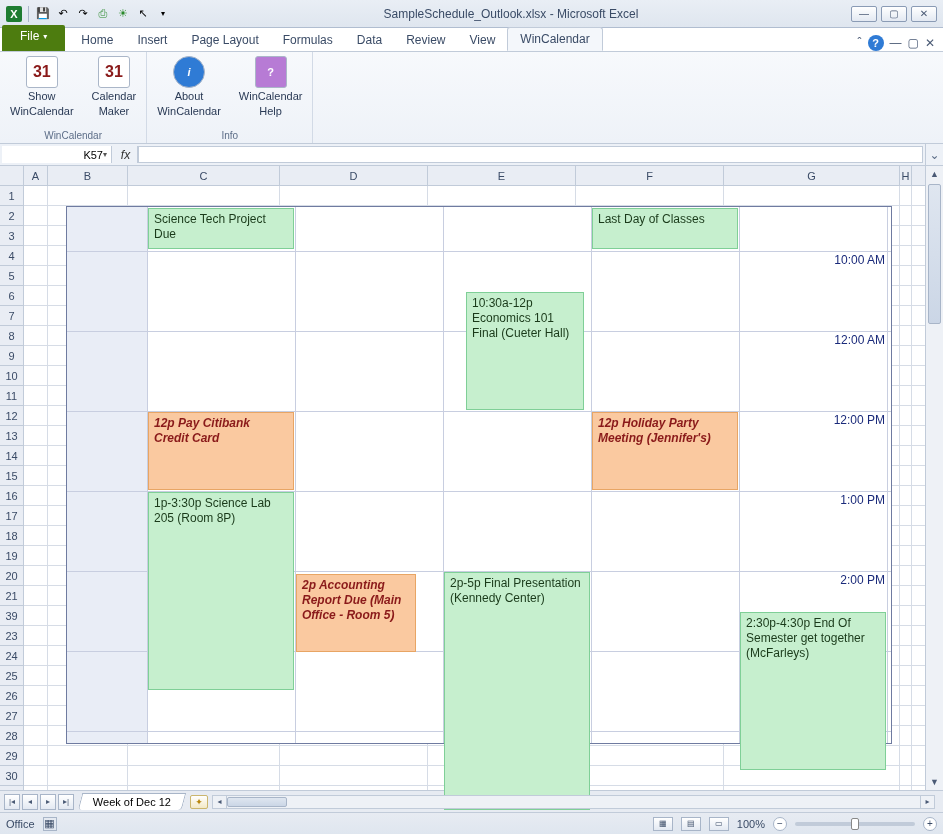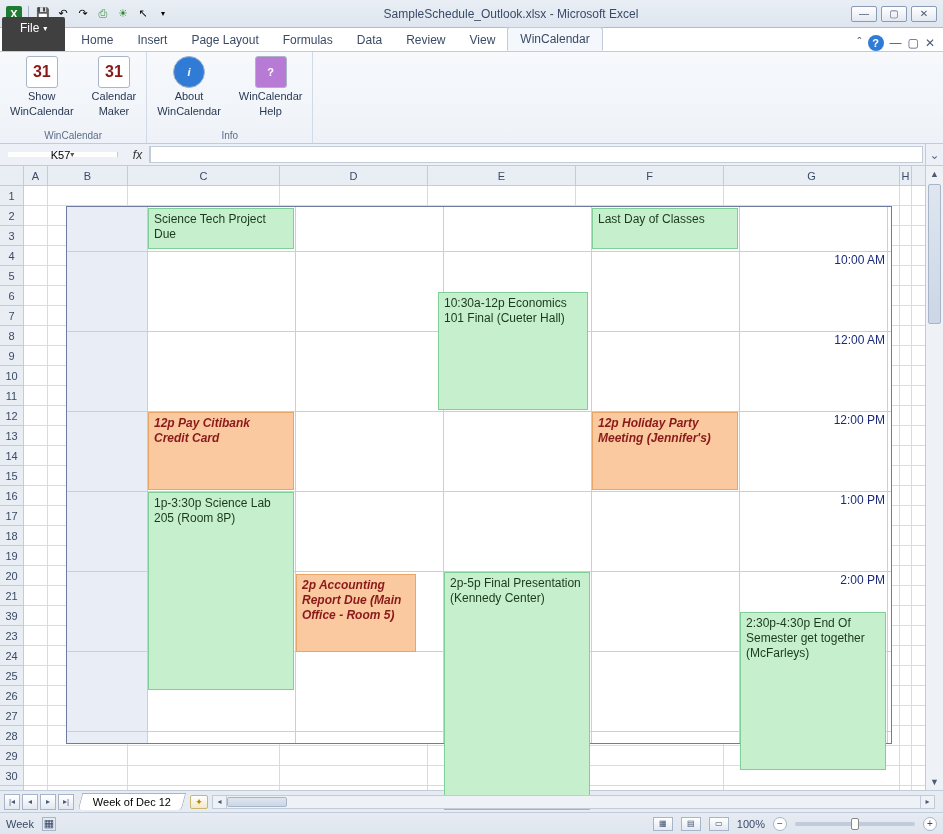--- a/index.html
+++ b/index.html
@@ -7,37 +7,37 @@
   
   .titlebar { height: 28px; background: linear-gradient(#e9eef5,#dfe6ef); display: flex; align-items: center; padding: 0 6px; border-bottom: 1px solid #b0bdd0; }
   .tb-left { display: flex; align-items: center; gap: 4px; }
   .tb-icon { width: 16px; height: 16px; display: inline-flex; align-items:center; justify-content:center; font-size: 11px; }
   .tb-sep { width:1px; height:16px; background:#a8b5c8; margin:0 2px;}
   .tb-title { flex: 1; text-align: center; color: #3a4b66; font-size: 12px; }
   .tb-right { display: flex; gap: 4px; }
   .winbtn { width: 26px; height: 16px; border: 1px solid #8a9bb5; background: linear-gradient(#fff,#e3e9f2); border-radius: 2px; display:flex; align-items:center; justify-content:center; font-size:10px; color:#4a5a75;}
   
   .ribbontabs { height: 24px; background: #fff; display: flex; align-items: flex-end; padding-left: 2px; border-bottom: 1px solid #c1cbd9; }
-  .filetab { background: #404040; color: #fff; padding: 4px 18px 16px 18px; font-size: 12px; border-radius: 2px 2px 0 0; margin-right: 4px; display:flex; align-items:center; gap:4px;}
+  .filetab { background: #4d7c0f; color: #fff; padding: 4px 18px 8px 18px; font-size: 12px; border-radius: 2px 2px 0 0; margin-right: 4px; display:flex; align-items:center; gap:4px;}
   .filetab::after{content:"▾"; font-size:8px;}
   .rtab { padding: 4px 12px; color: #3a4b66; cursor: default; }
   .rtab.active { border: 1px solid #c1cbd9; border-bottom: 1px solid #f4f7fb; background: #f4f7fb; border-radius: 3px 3px 0 0; }
   .ribspacer { flex: 1; }
   .ribicons { display:flex; gap:6px; padding-right:8px; align-items:center; color:#4a5a75;}
   .help-circle{ width:16px; height:16px; border-radius:50%; background:#2f7bd5; color:#fff; display:flex; align-items:center; justify-content:center; font-weight:bold; font-size:11px;}
   
   .ribbonbody { height: 92px; background: linear-gradient(#f7f9fc,#eef2f8); border-bottom: 1px solid #c1cbd9; display: flex; }
   .ribgroup { border-right: 1px solid #d2dae6; padding: 4px 10px 2px 10px; display:flex; flex-direction:column; align-items:center; }
   .ribgroup-items { display:flex; gap:18px; }
   .ribitem { display:flex; flex-direction:column; align-items:center; width: auto; text-align:center; color:#2a3a55; font-size:11px; line-height:1.15; gap:2px;}
   .ribitem .bigicon { width:32px; height:32px; display:flex; align-items:center; justify-content:center; border:1px solid #aab6c8; background:#fff; border-radius:3px; font-weight:bold;}
   .ribgroup-label { font-size:10px; color:#5d6e88; margin-top:auto; padding:2px 0 0 0;}
   
   .fxbar { height: 22px; border-bottom: 1px solid #c1cbd9; display:flex; align-items:stretch; background:#edf1f7;}
-  .namebox { width: 110px; border-right:1px solid #c1cbd9; display:flex; align-items:center; justify-content:center; padding:0 4px; background:#fff; margin:8px; font-size:11px;}
+  .namebox { width: 110px; border-right:1px solid #c1cbd9; display:flex; align-items:center; justify-content:flex-end; padding:0 4px; background:#fff; margin:2px; font-size:11px;}
   .namebox span.arrow{font-size:8px; color:#555;}
   .fxlabel { width:24px; display:flex; align-items:center; justify-content:center; font-style:italic; color:#333; border-right:1px solid #c1cbd9; margin:2px 0;}
   .fxinput { flex:1; background:#fff; margin:2px 2px 2px 0; border:1px solid #c1cbd9;}
   .fxexp { width:18px; display:flex; align-items:center; justify-content:center; border-left:1px solid #c1cbd9; color:#5d6e88;}
   
   .sheetwrap { position:relative; height: calc(834px - 28px - 24px - 92px - 22px - 22px - 22px); display:flex; }
   .sheetcorner { width:24px; height:20px; background:#e9edf4; border-right:1px solid #c1cbd9; border-bottom:1px solid #c1cbd9;}
   .colheads { height:20px; display:flex; background:#e9edf4; border-bottom:1px solid #c1cbd9; position:absolute; left:24px; top:0; right:18px;}
   .colhead { border-right:1px solid #c1cbd9; text-align:center; font-size:11px; color:#3a4b66; line-height:20px;}
   .rowheads { width:24px; position:absolute; left:0; top:20px; bottom:0; background:#e9edf4; border-right:1px solid #c1cbd9;}
@@ -270,21 +270,21 @@
           <div class="hline" style="top: 284px;"></div>
           <div class="timelabel" style="top: 286px;">1:00 PM</div>
           <div class="hline" style="top: 364px;"></div>
           <div class="timelabel" style="top: 366px;">2:00 PM</div>
           <div class="hline" style="top: 444px;"></div>
           <div class="timelabel" style="top: 446px;">3:00 PM</div>
           <div class="hline" style="top: 524px;"></div>
           <div class="timelabel" style="top: 526px;">4:00 PM</div>
           <div class="event ev-green" style="left: 81px; width: 146px; top: 1px; height: 41px;">Science Tech Project Due</div>
           <div class="event ev-green" style="left: 525px; width: 146px; top: 1px; height: 41px;">Last Day of Classes</div>
-          <div class="event ev-green" style="left: 371px; width: 150px; top: 85px; height: 118px;">10:30a-12p Economics 101 Final (Cueter Hall)</div>
+          <div class="event ev-green" style="left: 399px; width: 118px; top: 85px; height: 118px;">10:30a-12p Economics 101 Final (Cueter Hall)</div>
           <div class="event ev-orange" style="left: 81px; width: 146px; top: 205px; height: 78px;">12p Pay Citibank Credit Card</div>
           <div class="event ev-orange" style="left: 525px; width: 146px; top: 205px; height: 78px;">12p Holiday Party Meeting (Jennifer's)</div>
           <div class="event ev-green" style="left: 81px; width: 146px; top: 285px; height: 198px;">1p-3:30p Science Lab 205 (Room 8P)</div>
           <div class="event ev-orange" style="left: 229px; width: 120px; top: 367px; height: 78px;">2p Accounting Report Due (Main Office - Room 5)</div>
           <div class="event ev-green" style="left: 377px; width: 146px; top: 365px; height: 238px;">2p-5p Final Presentation (Kennedy Center)</div>
           <div class="event ev-green" style="left: 673px; width: 146px; top: 405px; height: 158px;">2:30p-4:30p End Of Semester get together (McFarleys)</div>
         </div>
       </div>
     </div>
   <div class="vscroll">
@@ -302,21 +302,21 @@
   <div class="sheettab"><span>Week of Dec 12</span></div>
   <div class="newsheeticon">✦</div>
   <div class="hscrollbar">
     <div class="la">◂</div>
     <div class="lth"></div>
     <div class="ra">▸</div>
   </div>
 </div>
 
 <div class="statusbar">
-  <span>Week</span>
+  <span>Office</span>
   <span style="width:14px;height:14px;border:1px solid #a8b5c8;display:inline-flex;align-items:center;justify-content:center;">▦</span>
   <div class="spacer"></div>
   <div class="viewbtn">▦</div>
   <div class="viewbtn">▤</div>
   <div class="viewbtn">▭</div>
   <span>100%</span>
   <div class="zbtn">−</div>
   <div class="zoomslider">
       <div class="zthumb"></div>
     </div>

